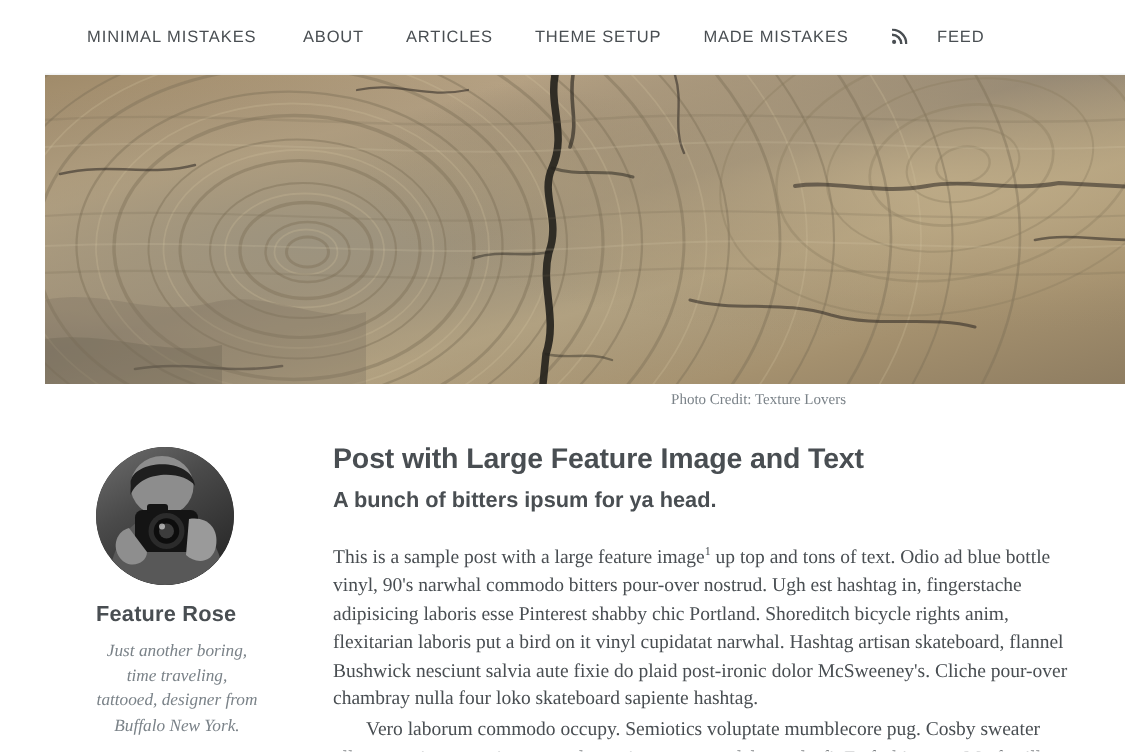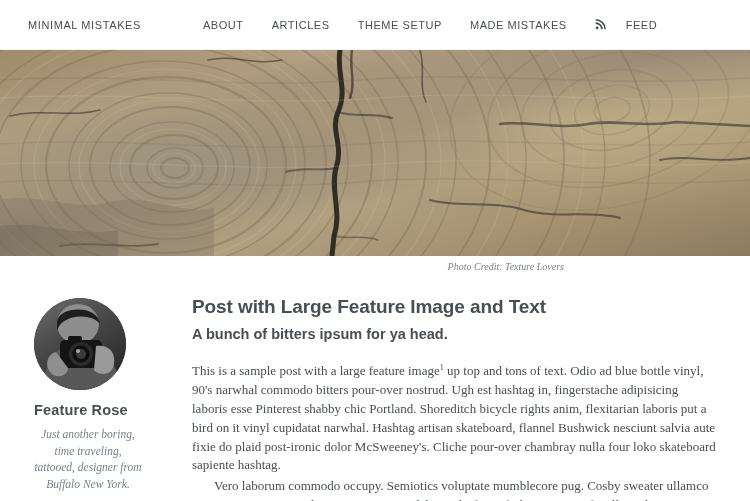--- a/index.html
+++ b/index.html
@@ -8,20 +8,21 @@
     width: 750px; height: 501px;
     overflow: hidden;
     background: #ffffff;
     font-family: "Liberation Sans", sans-serif;
   }
   #page {
     position: relative;
     width: 750px; height: 501px;
     overflow: hidden;
     background: #fff;
+    padding-left: 30px;
   }
 
   
   .masthead {
     height: 50px;
     background: #ffffff;
     border-bottom: 1px solid #f2f3f3;
     display: flex;
     align-items: center;
     padding: 0 28px;
@@ -32,21 +33,21 @@
     font-size: 11px;
     letter-spacing: 0.055em;
     color: #494e52;
     text-transform: uppercase;
     font-weight: 400;
     white-space: nowrap;
   }
   .nav {
     display: flex;
     align-items: flex-start;
-    margin-left: 62px;
+    margin-left: 31px;
     gap: 28px;
   }
   .nav-item {
     font-size: 11px;
     letter-spacing: 0.05em;
     color: #494e52;
     text-transform: uppercase;
     white-space: nowrap;
     cursor: pointer;
   }
@@ -71,21 +72,20 @@
   .hero-caption-bar {
     height: 26px;
     background: #ffffff;
     position: relative;
   }
   .hero-caption {
     position: absolute;
     right: 186px;
     top: 5px;
     font-family: "Liberation Serif", serif;
-    font-style: italic;
     font-size: 10px;
     color: #7a8288;
   }
   
   .hero-notch {
     position: absolute;
     left: 192px;
     top: 0;
     width: 0; height: 0;
     border-left: 11px solid transparent;

